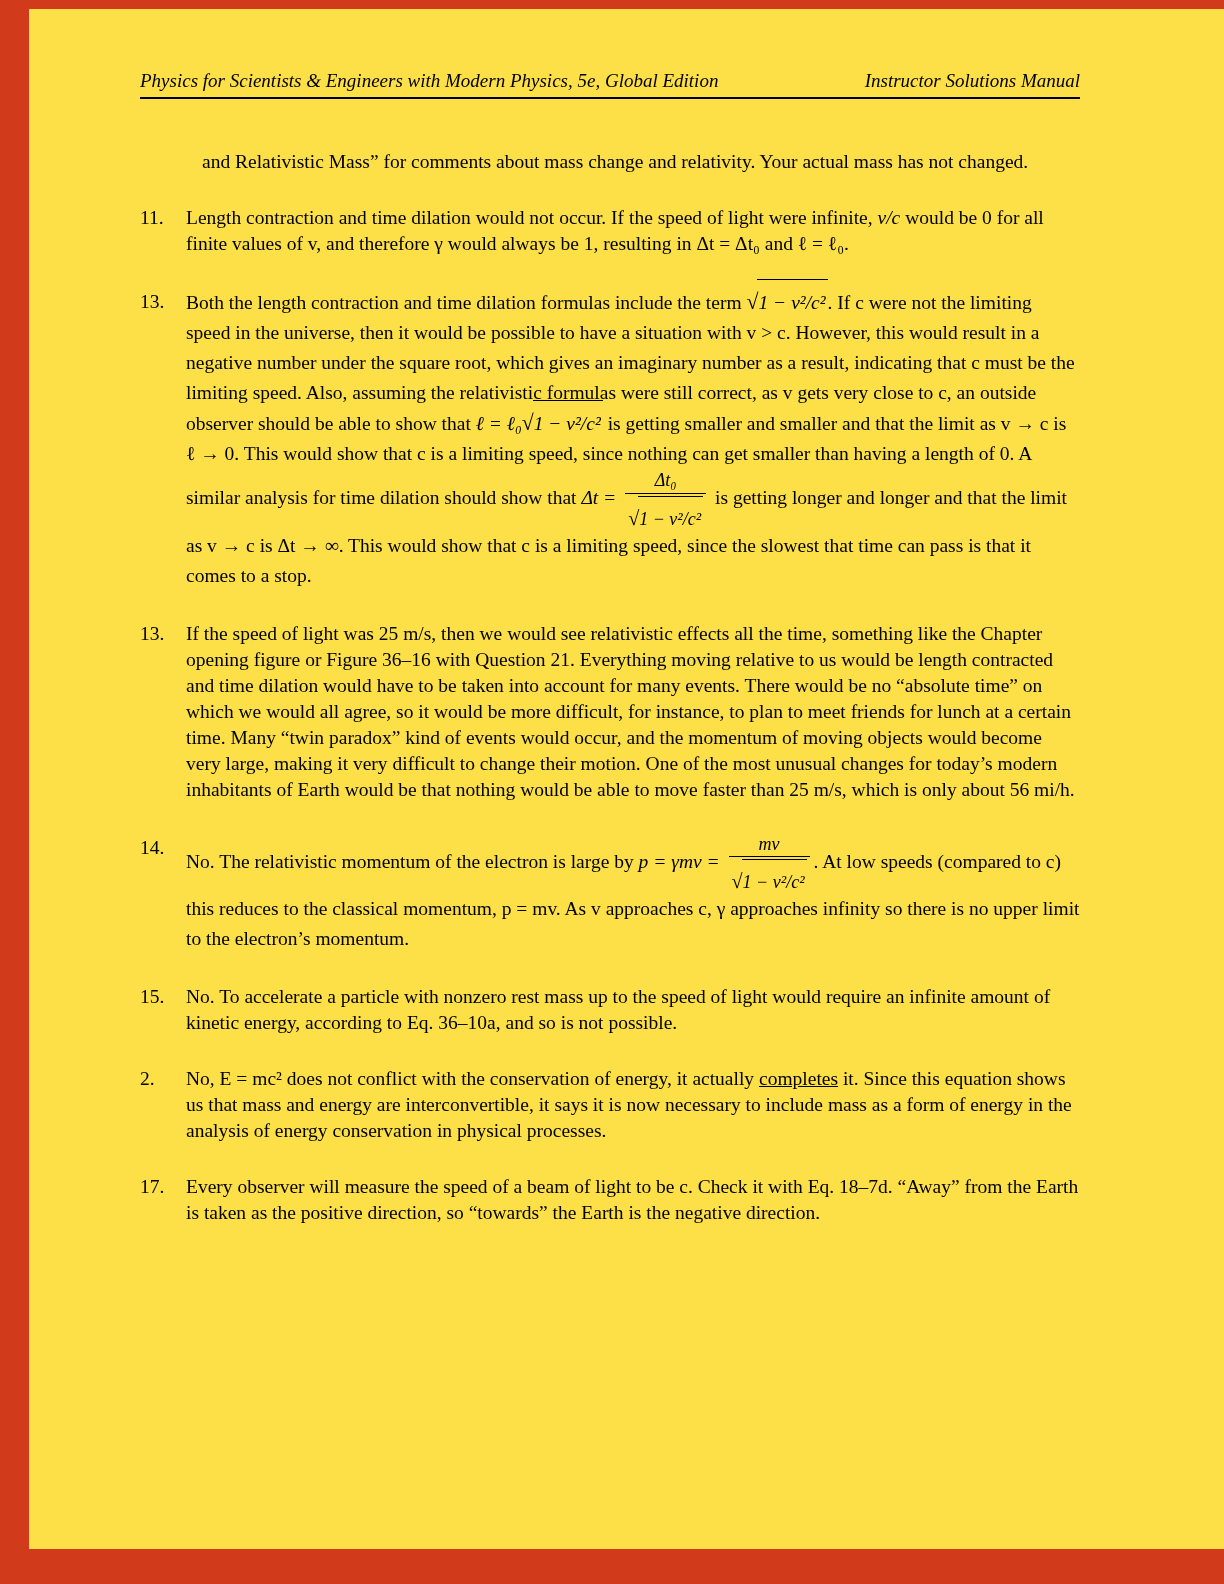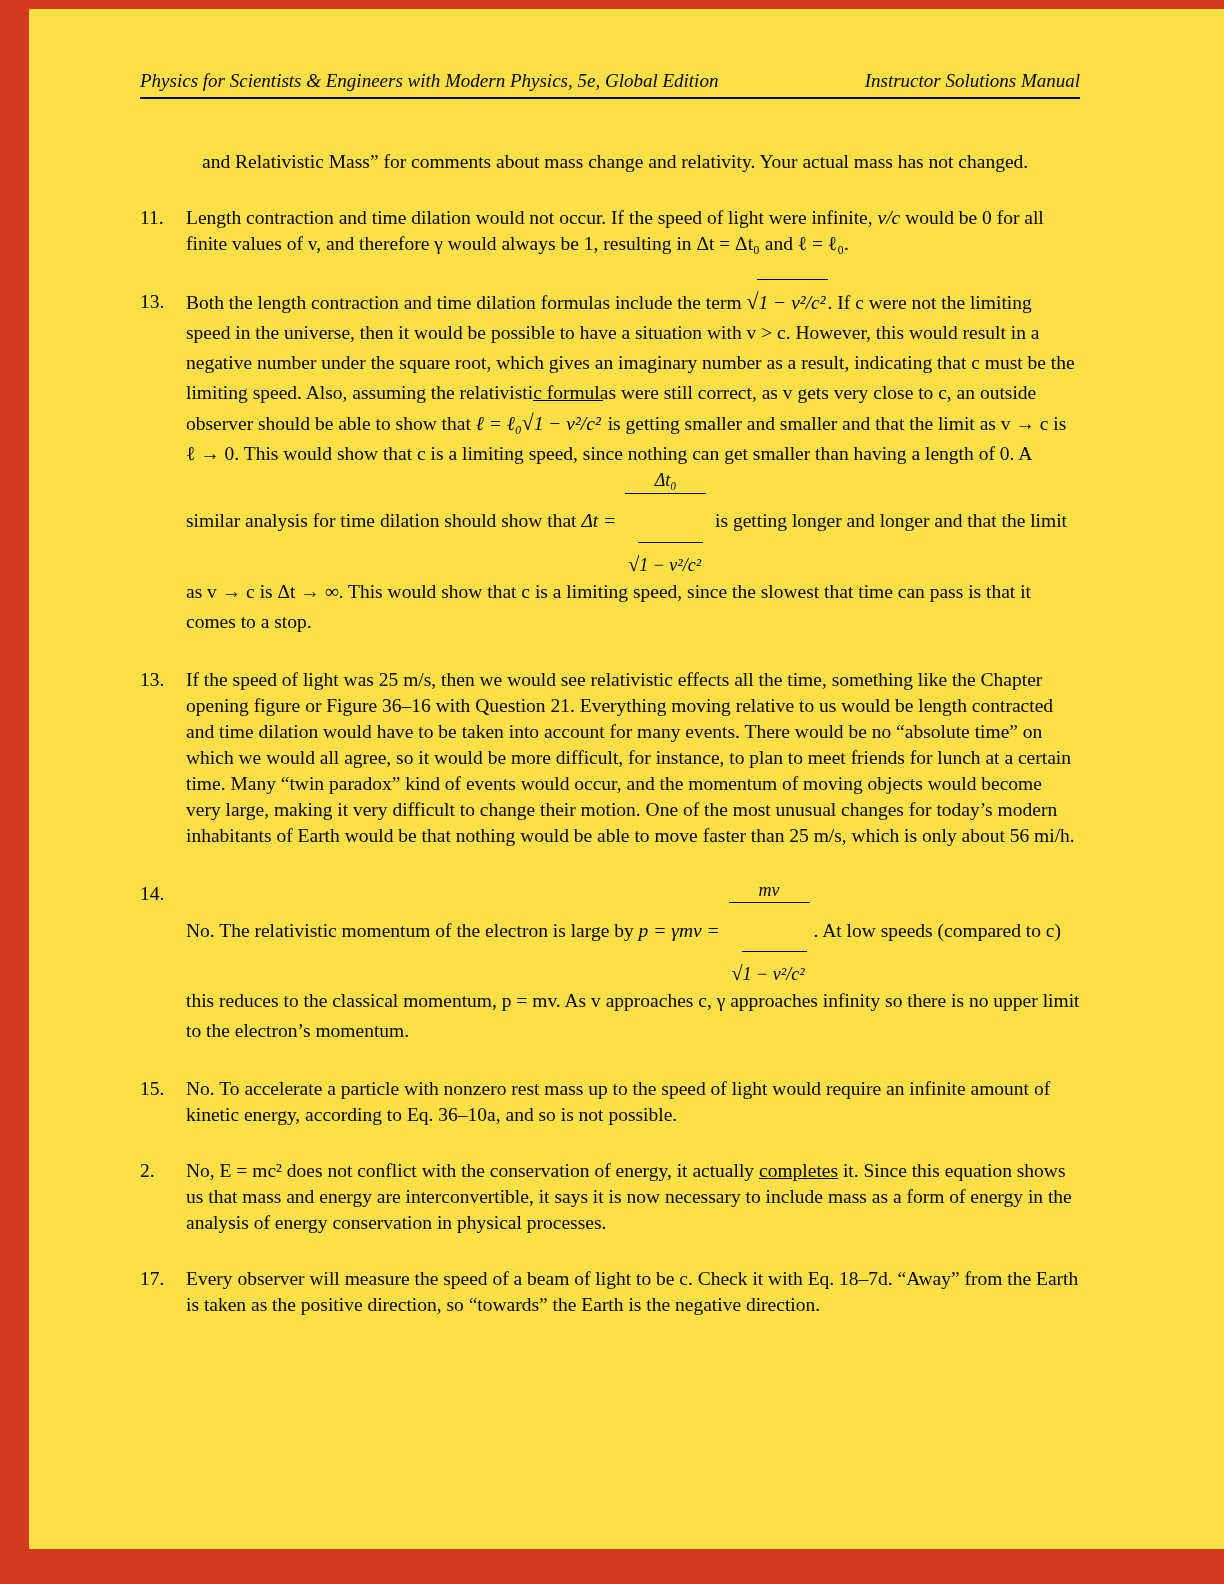--- a/index.html
+++ b/index.html
@@ -56,21 +56,20 @@
     margin-left: -1px;
   }
   .frac {
     display: inline-flex;
     flex-direction: column;
     vertical-align: middle;
     text-align: center;
     margin: 0 4px;
     line-height: 1.25;
     font-size: 18px;
-    gap: 46px;
   }
   .fnum {
     display: block;
     border-bottom: 1.4px solid #000;
     padding: 0 10px 1px;
   }
   .fden { display: block; padding: 1px 3px 0; margin-top: 11px; }
   .underline { text-decoration: underline; }
 </style>
 </head>

